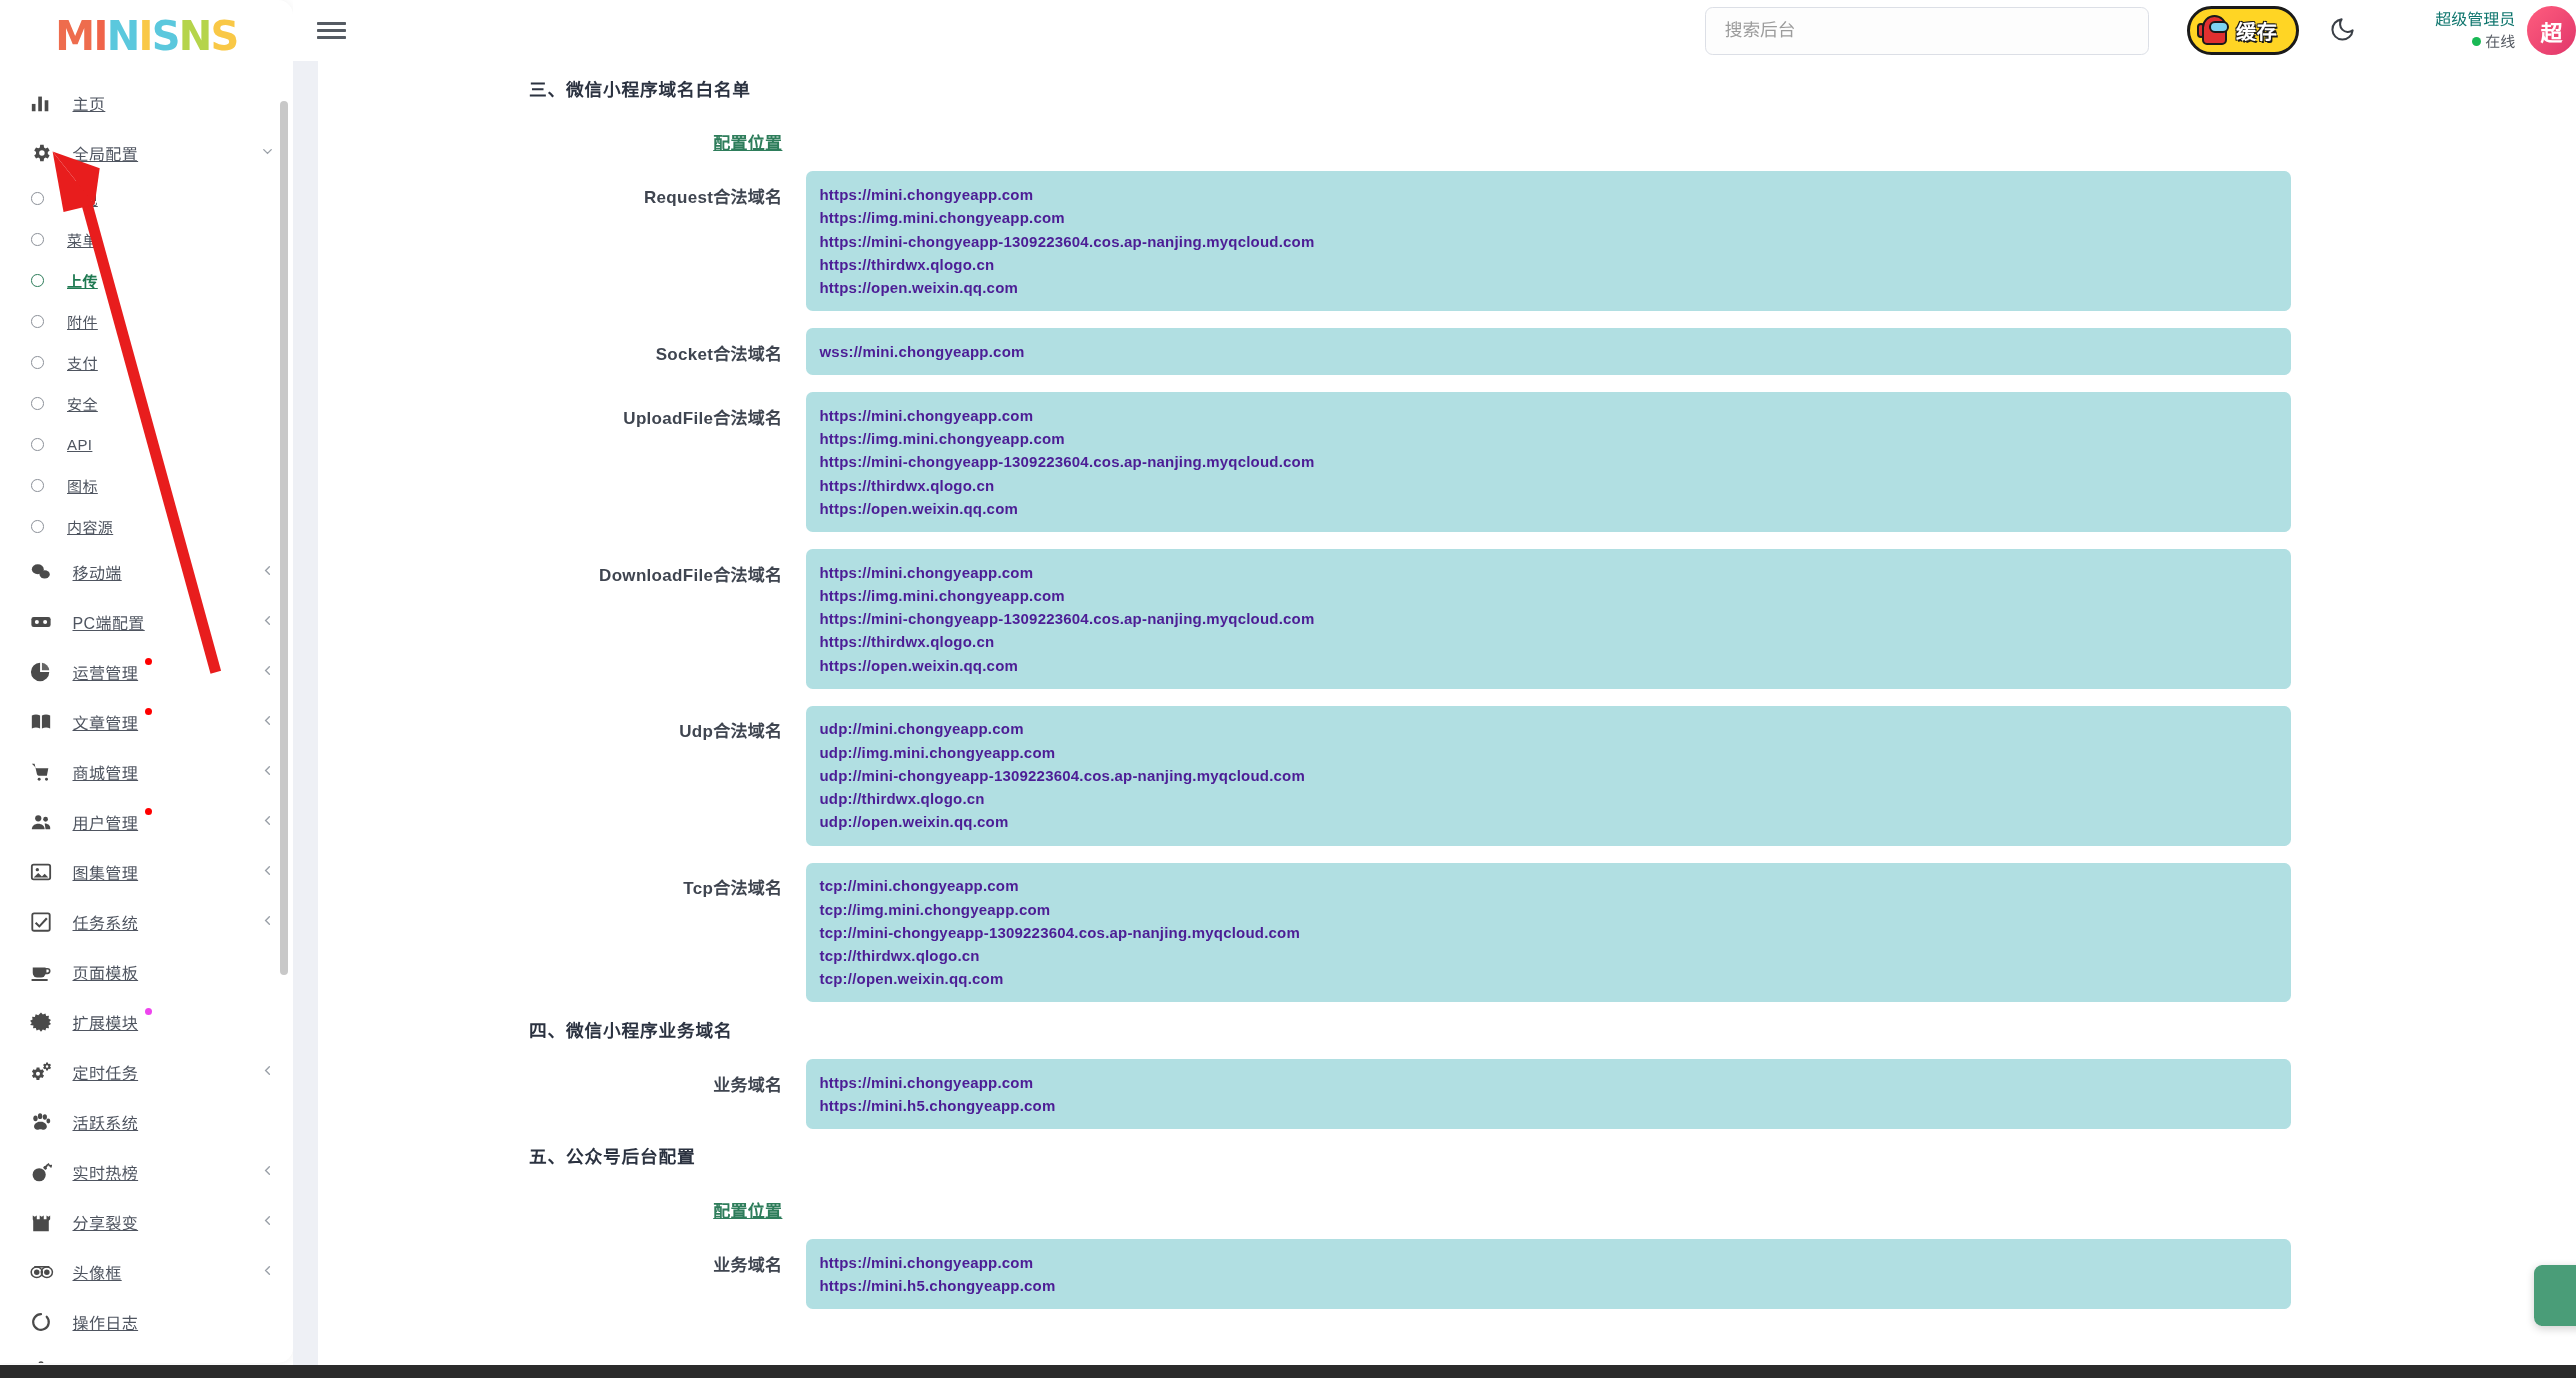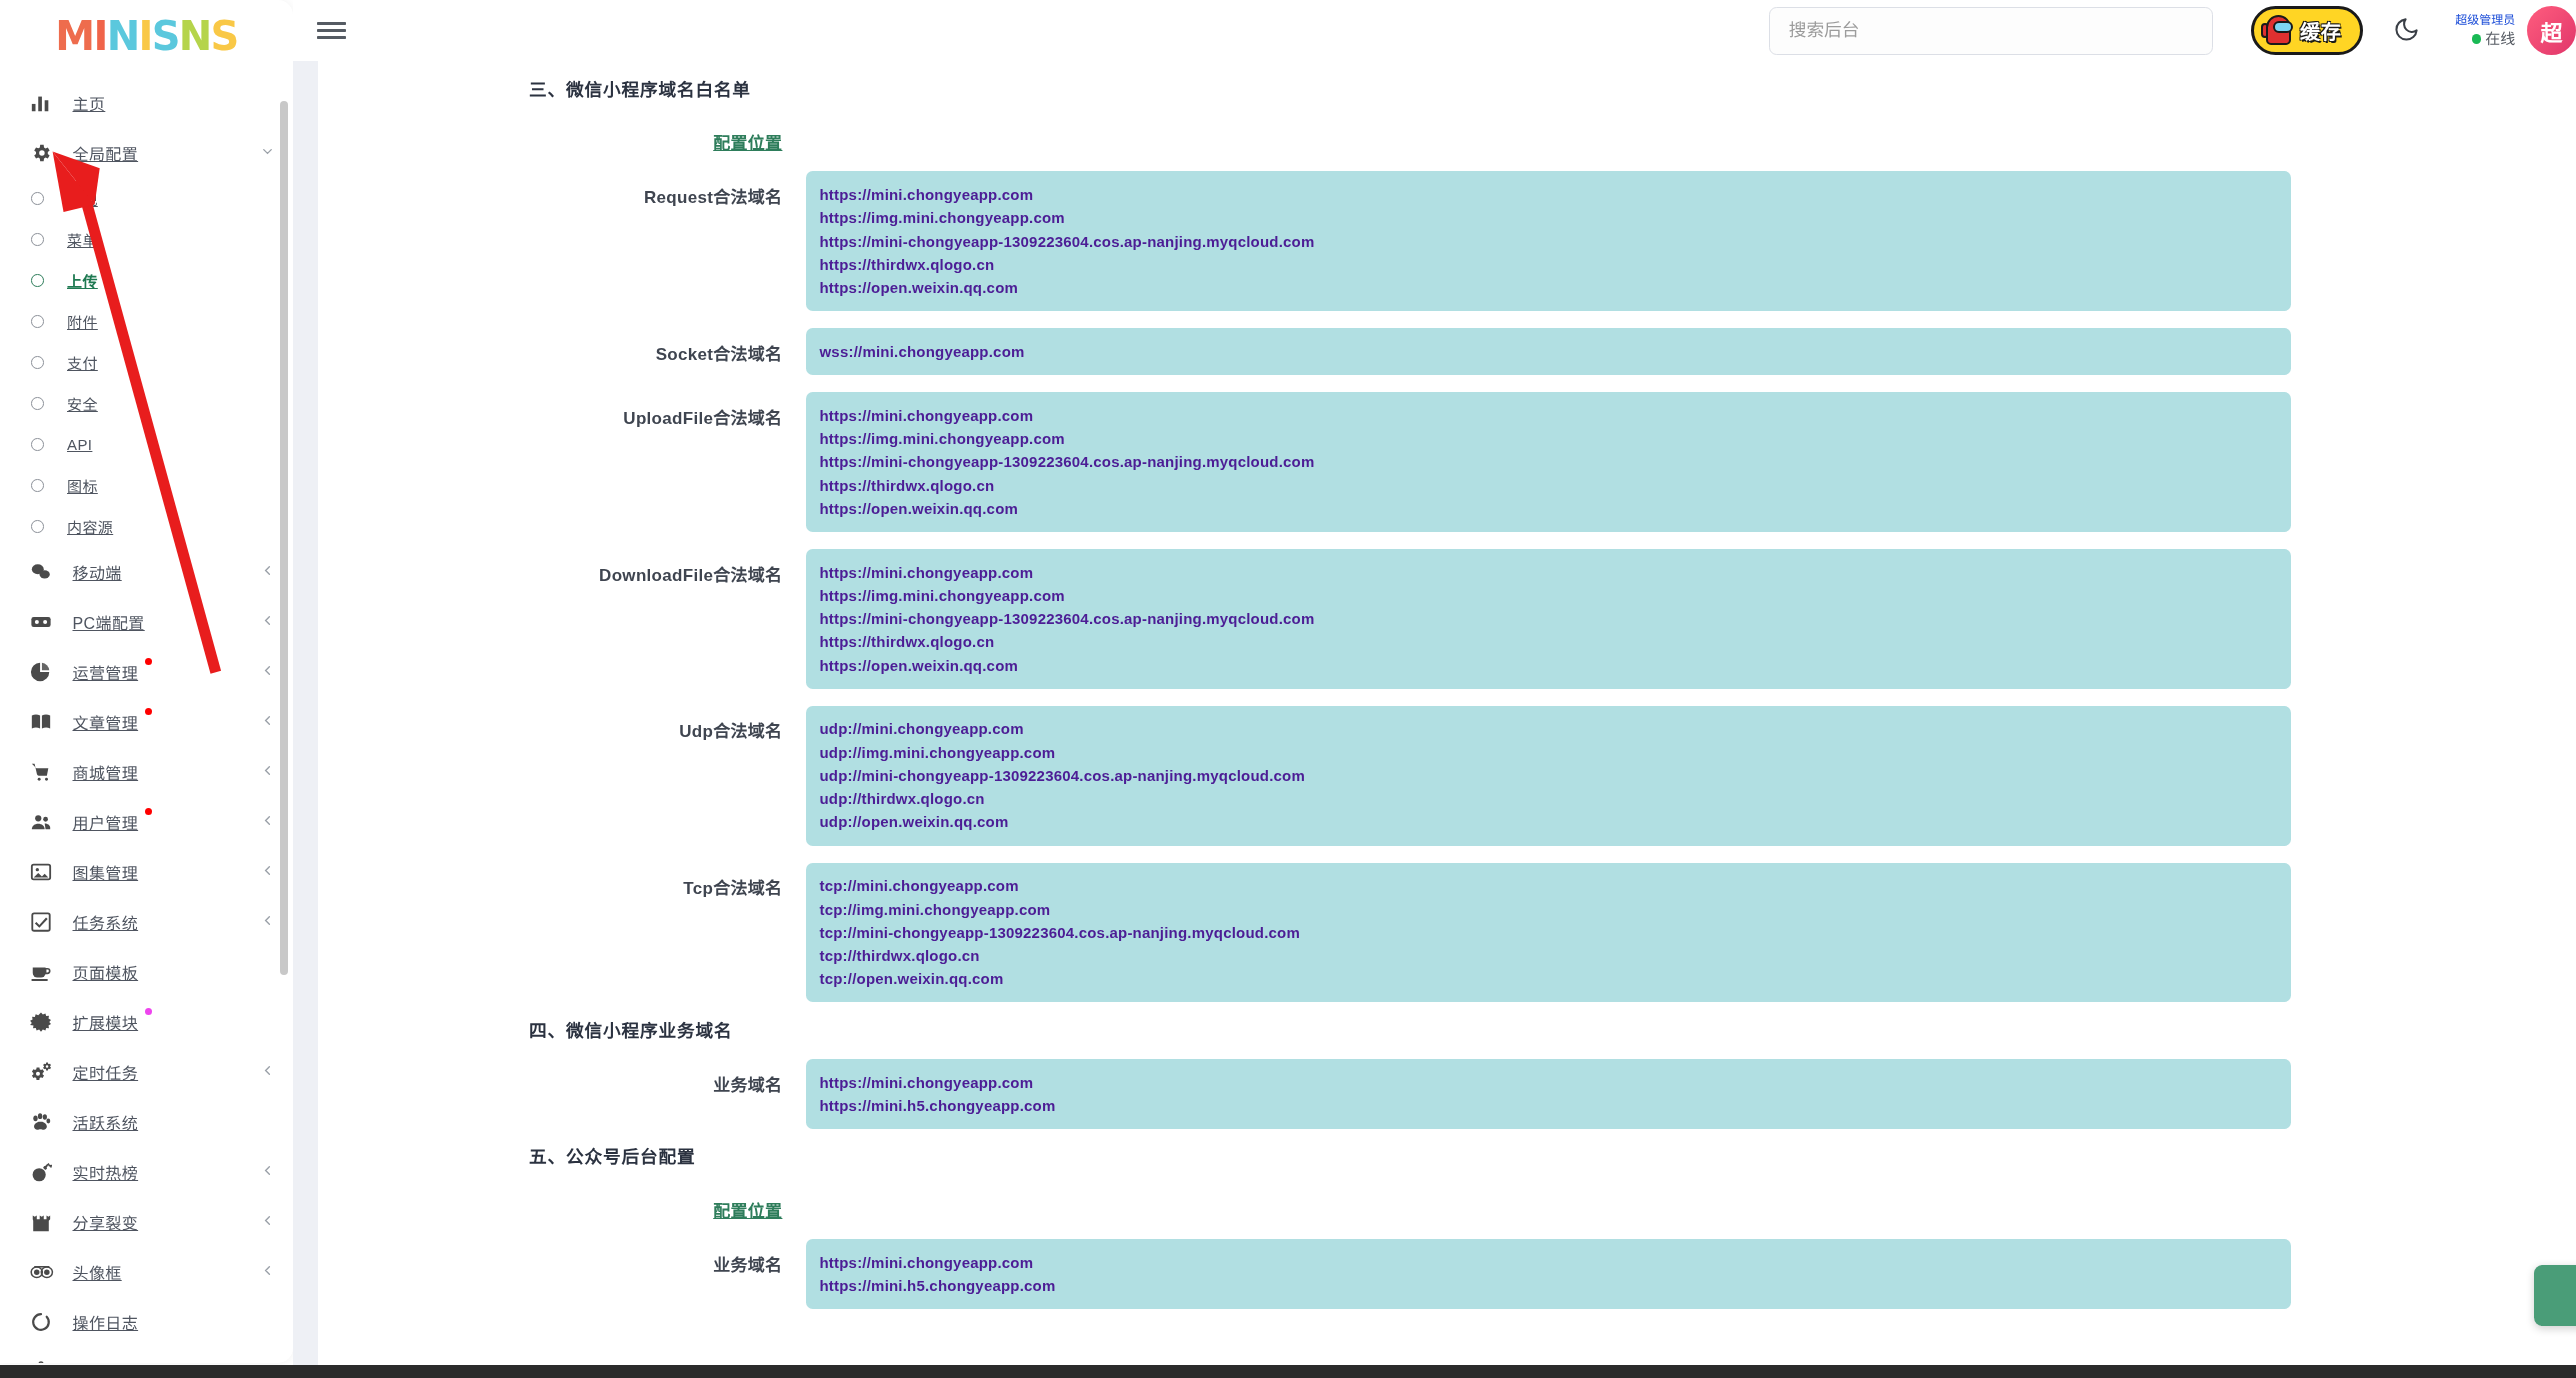--- a/index.html
+++ b/index.html
@@ -126,21 +126,21 @@
     font-size: 20px; font-weight: bold; color: #ffffff;
     margin-left: 5px; text-shadow: 1.7px 1.7px 0 #1a1a1a, -0.8px -0.8px 0 #1a1a1a,
       0.8px -0.8px 0 #1a1a1a, -0.8px 0.8px 0 #1a1a1a;
     letter-spacing: 0.8px;
   }
   .moon-btn { margin-right: 35px; cursor: pointer; color: #3a3f46; }
   .user-area {
     display: flex; align-items: center; margin-right: 0px;
   }
   .user-meta { text-align: right; line-height: 1.4; }
-  .user-name { font-size: 12px; color: #1d4ed8; white-space: nowrap; }
+  .user-name { font-size: 16px; color: #0f766e; white-space: nowrap; margin-left: 44px; }
   .user-status {
     font-size: 15px; color: #565b63; display: flex;
     align-items: center; justify-content: flex-end; gap: 4.2px;
   }
   .dot-online {
     width: 9.3px; height: 9.3px; border-radius: 50%; background: #19b955;
     display: inline-block;
   }
   .avatar {
     width: 49px; height: 49px; border-radius: 50%;

